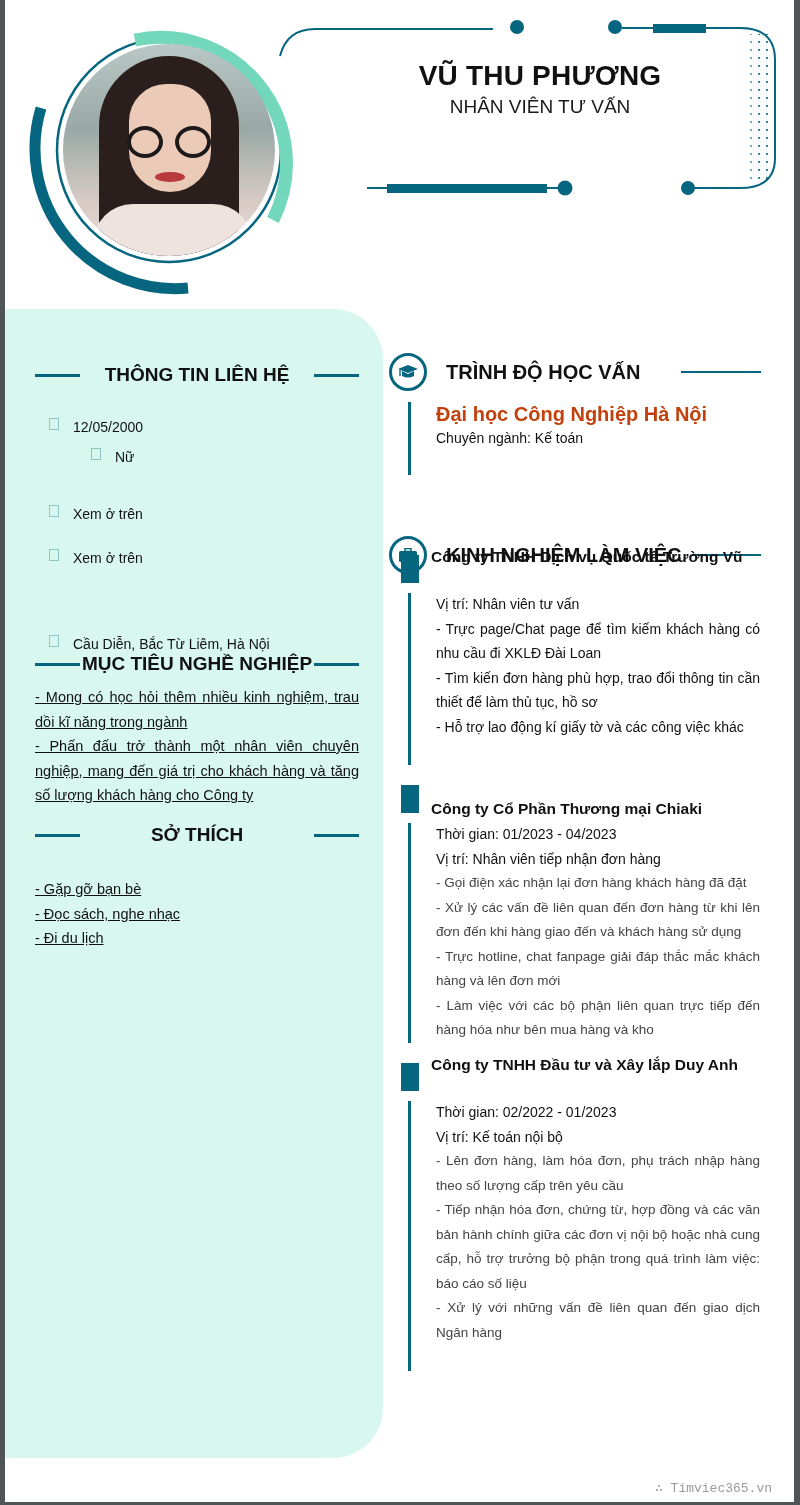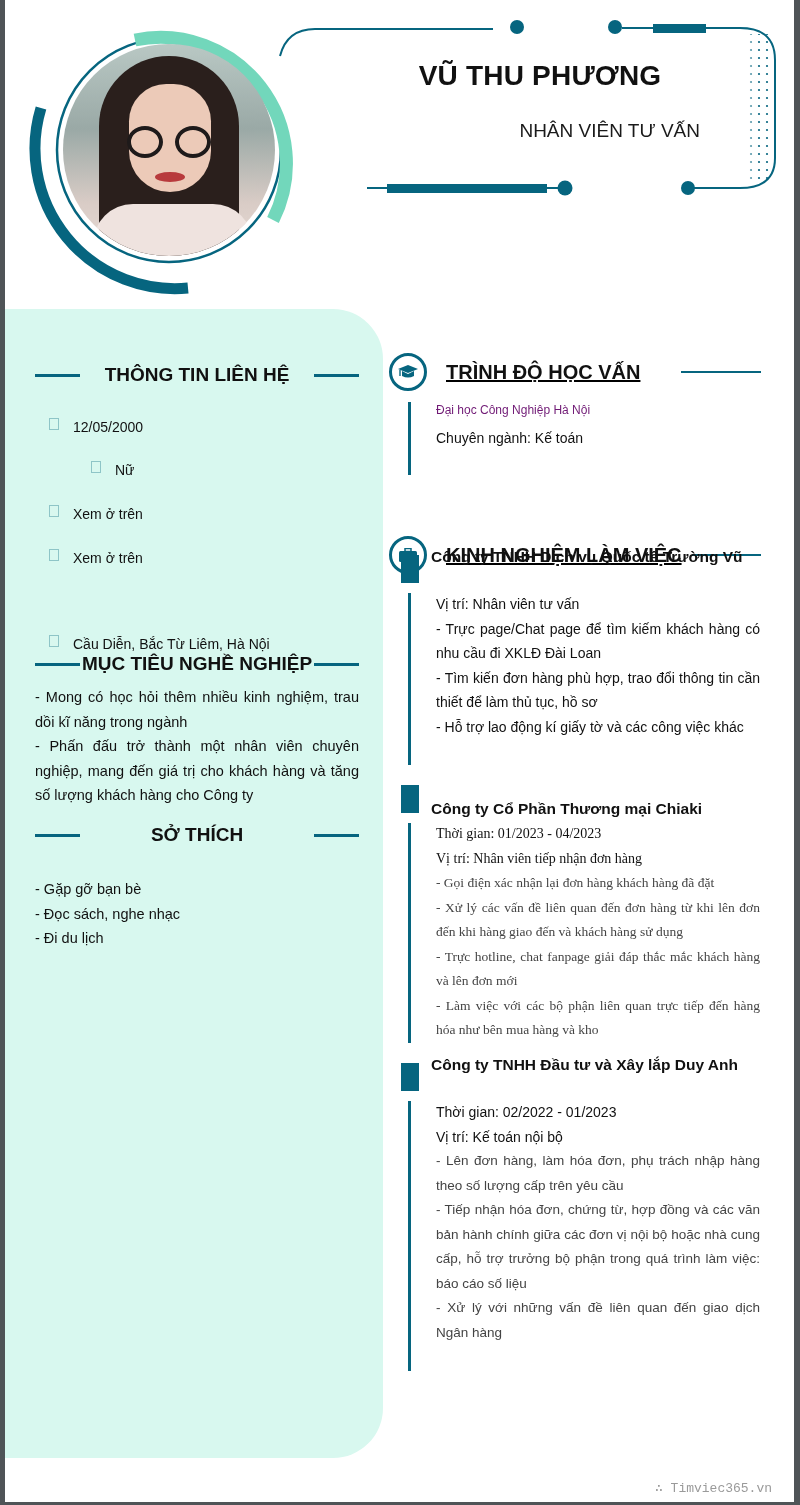--- a/index.html
+++ b/index.html
@@ -49,22 +49,22 @@
 
   .header-svg { position: absolute; left: 0; top: 0; }
   .name {
     position: absolute; left: 375px; top: 60px; width: 320px;
     text-align: center;
     font-size: 28px; font-weight: bold; color: #111;
     letter-spacing: 0.2px;
   }
   .job-title {
     position: absolute; left: 375px; top: 96px; width: 320px;
-    text-align: right;
-    font-size: 19px; color: #1a1a1a; margin-top: 24px;
+    text-align: center;
+    font-size: 19px; color: #1a1a1a;
   }
 
   
   .left-panel {
     position: absolute;
     left: 0; top: 309px;
     width: 378px; height: 1149px;
     background: #d8f8ef;
     border-radius: 0 50px 50px 0;
   }
@@ -83,46 +83,47 @@
   .contact-item .cb {
     width: 10px; height: 12px;
     border: 1px solid #8ec5c7;
     margin-right: 14px;
     margin-top: -6px;
   }
   .para {
     position: absolute; left: 30px; width: 324px;
     font-size: 14.5px; line-height: 24.5px; color: #111;
     text-align: justify;
+    text-decoration: underline;
   }
   .para p { margin: 0; }
 
   
   .sec-title-right {
     position: absolute; left: 384px; width: 372px;
-    display: flex; align-items: center; text-decoration: underline;
+    display: flex; align-items: center;
   }
   .circle-icon {
     width: 38px; height: 38px;
     border: 3px solid #06657f; border-radius: 50%;
     display: flex; align-items: center; justify-content: center;
     flex: 0 0 38px;
     background: #fff;
   }
   .sec-title-right .txt {
     font-size: 20px; font-weight: bold; color: #111;
     margin-left: 19px; white-space: nowrap;
   }
   .sec-title-right .line { flex: 1; height: 2px; background: #06657f; margin-left: 10px; }
   .sec-title-right .line.fixed { flex: 0 0 80px; margin-left: auto; }
 
   .vline { position: absolute; left: 403px; width: 3px; background: #06657f; }
   .sqmark { position: absolute; left: 396px; width: 18px; height: 28px; background: #06657f; }
 
-  .edu-school { position: absolute; left: 431px; top: 403px; font-size: 12px; font-weight: normal; color: #701a75; }
+  .edu-school { position: absolute; left: 431px; top: 403px; font-size: 20px; font-weight: bold; color: #c2410c; }
   .edu-major { position: absolute; left: 431px; top: 430px; font-size: 14px; color: #111; text-align: center; }
 
   .company {
     position: absolute; left: 426px;
     font-size: 15.5px; font-weight: bold; color: #111;
   }
   .job-block {
     position: absolute; left: 431px; width: 324px;
     font-size: 14px; line-height: 24.5px; color: #111;
     text-align: justify;
@@ -197,21 +198,21 @@
   <div class="sec-title-left" style="top:364px;">
     <span class="bar"></span>
     <span class="txt">THÔNG TIN LIÊN HỆ</span>
     <span class="bar"></span>
   </div>
 
   <div class="contact-item" style="top:419px;">
     <span class="cb"></span>
     <span>12/05/2000</span>
   </div>
-  <div class="contact-item" style="top:462px;padding-left:42px;">
+  <div class="contact-item" style="top:449px;padding-left:42px;">
     <span class="cb"></span>
     <span>Nữ</span>
   </div>
   <div class="contact-item" style="top:506px;">
     <span class="cb"></span>
     <span>Xem ở trên</span>
   </div>
   <div class="contact-item" style="top:550px;">
     <span class="cb"></span>
     <span>Xem ở trên</span>
@@ -277,21 +278,21 @@
     <div class="desc">
       <p>- Trực page/Chat page để tìm kiếm khách hàng có nhu cầu đi XKLĐ Đài Loan</p>
       <p>- Tìm kiến đơn hàng phù hợp, trao đổi thông tin cần thiết để làm thủ tục, hồ sơ</p>
       <p>- Hỗ trợ lao động kí giấy tờ và các công việc khác</p>
     </div>
   </div>
 
   <div class="sqmark" style="top:785px;"></div>
   <div class="company" style="top:800px;">Công ty Cổ Phần Thương mại Chiaki</div>
   <div class="vline" style="top:823px; height:220px;"></div>
-  <div class="job-block grey" style="top:822px;font-family:Liberation Serif, serif;">
+  <div class="job-block grey" style="top:822px;">
     <div class="meta">Thời gian: 01/2023 - 04/2023</div>
     <div class="meta">Vị trí: Nhân viên tiếp nhận đơn hàng</div>
     <div class="desc">
       <p>- Gọi điện xác nhận lại đơn hàng khách hàng đã đặt</p>
       <p>- Xử lý các vấn đề liên quan đến đơn hàng từ khi lên đơn đến khi hàng giao đến và khách hàng sử dụng</p>
       <p>- Trực hotline, chat fanpage giải đáp thắc mắc khách hàng và lên đơn mới</p>
       <p>- Làm việc với các bộ phận liên quan trực tiếp đến hàng hóa như bên mua hàng và kho</p>
     </div>
   </div>
 

